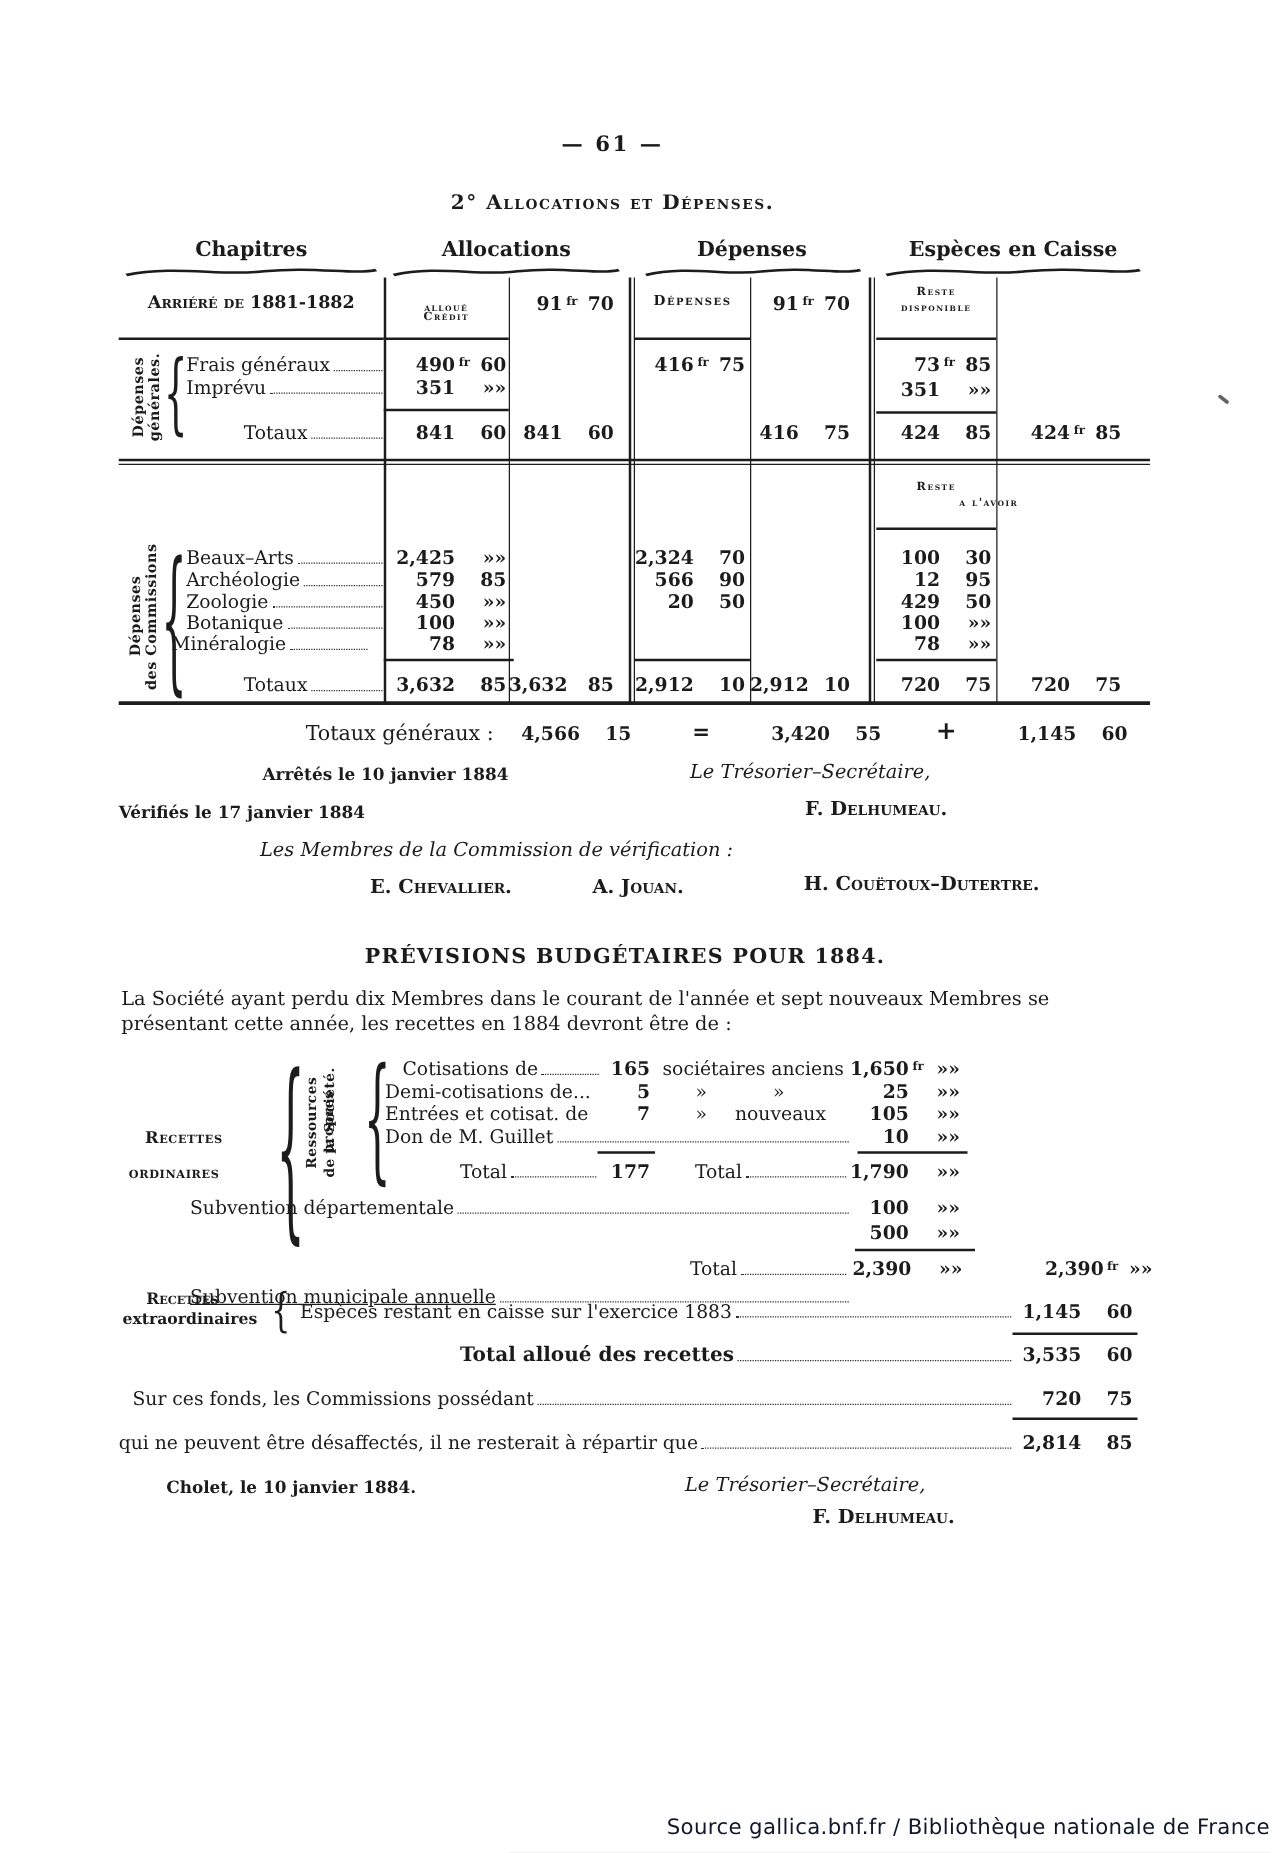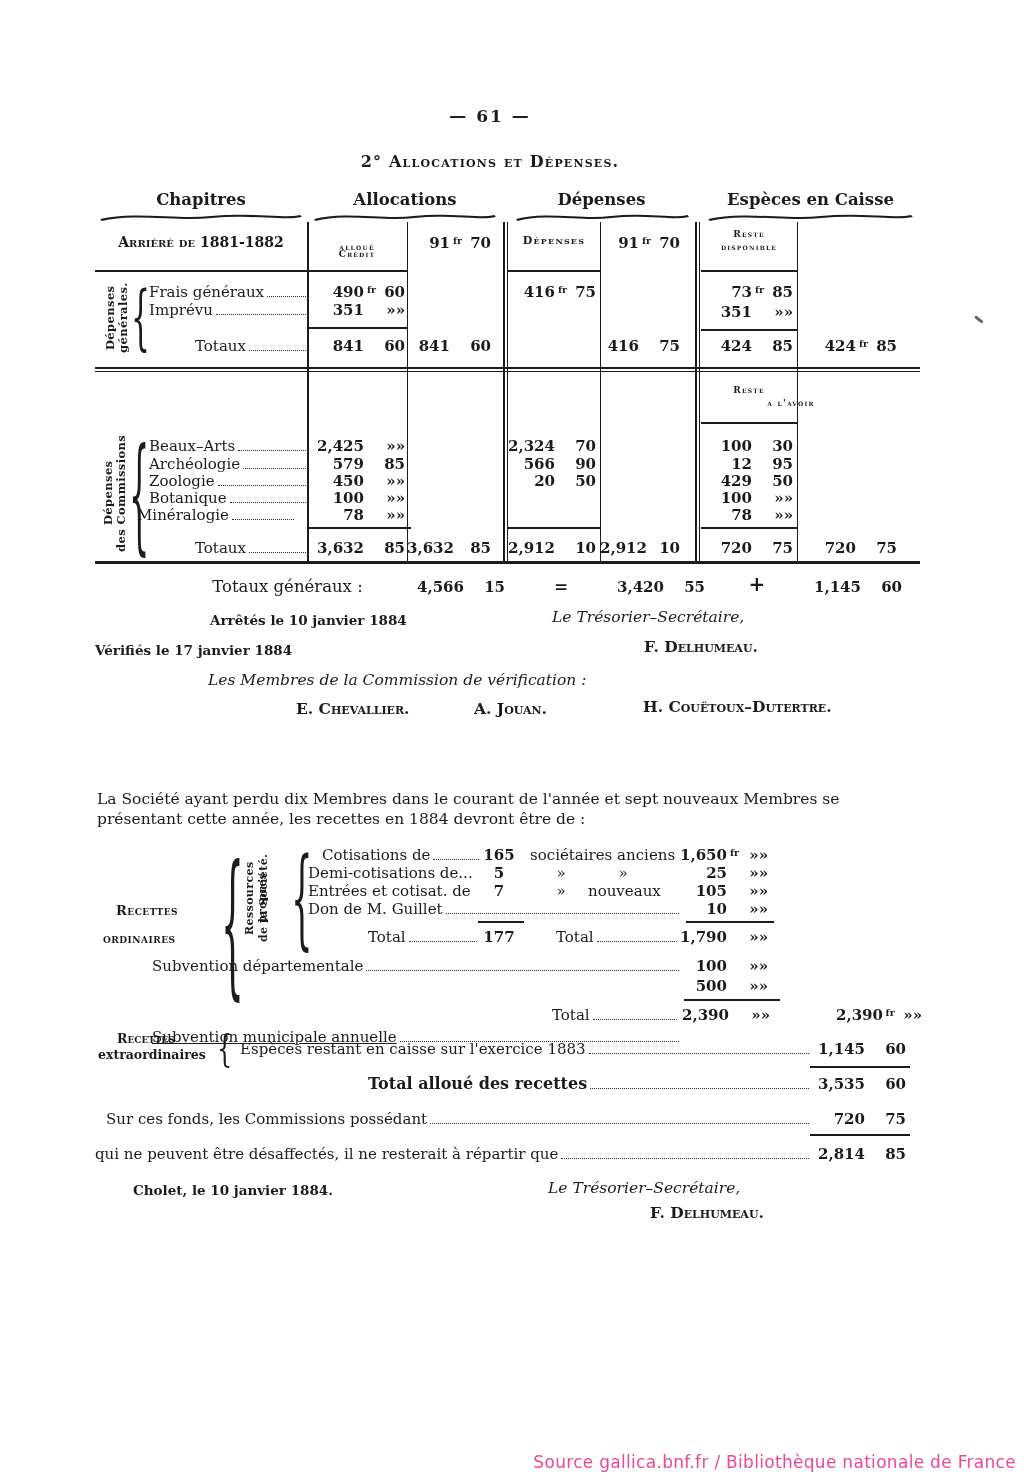--- a/index.html
+++ b/index.html
@@ -3,21 +3,21 @@
 <meta charset="utf-8">
 <style>
   html,body{margin:0;padding:0;background:#e8e8e8;}
   .page{position:relative;width:1024px;height:1482px;background:#ffffff;margin:0 auto;
         font-family:"DejaVu Serif", serif;color:#1b1b1b;overflow:hidden;}
   .abs{position:absolute;}
   .b{font-weight:bold;}
   .it{font-style:italic;}
   .sc{font-variant:small-caps;}
   .ctr{text-align:center;}
-  .rt{text-align:center;}
+  .rt{text-align:right;}
 
   
   .tbl{position:absolute;left:95px;top:190px;width:825px;height:412px;}
   .ghead{position:absolute;top:0;height:20px;line-height:20px;text-align:center;
          font-weight:bold;font-size:16.5px;}
   .wave{position:absolute;top:22px;height:10px;}
   .bx{position:absolute;text-align:center;font-size:9px;letter-spacing:1.2px;
       font-weight:bold;font-variant:small-caps;line-height:13px;}
   .vl{position:absolute;background:#1c1c1c;}
   .hl{position:absolute;background:#1c1c1c;}
@@ -40,21 +40,21 @@
          transform-origin:top left;color:#1c1c1c;}
 
   
   .smallb{font-size:13.5px;font-weight:bold;}
   .sig-name{font-size:15.5px;font-weight:600;font-variant:small-caps;}
   .pv-title{font-size:16.5px;font-weight:600;letter-spacing:1px;}
   .par{font-size:15.5px;line-height:20px;}
   .pm{position:absolute;height:18px;line-height:18px;font-size:15px;box-sizing:border-box;}
   .pencil{position:absolute;width:10px;height:2.5px;background:#4a4a4a;opacity:.85;
           transform:rotate(38deg);border-radius:2px;}
-  .footer{position:absolute;font-family:"DejaVu Sans",sans-serif;color:#ec4899;
+  .footer{position:absolute;font-family:"DejaVu Sans",sans-serif;color:#0f172a;
           font-size:17px;letter-spacing:.3px;}
 </style>
 </head>
 <body>
 
 <div class="page">
 
   <div class="abs b ctr" style="left:330px;top:106px;width:320px;font-size:17px;letter-spacing:2px;">— 61 —</div>
   <div class="abs sc b ctr" style="left:200px;top:152px;width:580px;font-size:16px;letter-spacing:1.2px;">2° Allocations et Dépenses.</div>
 
@@ -410,20 +410,21 @@
 
   <div class="abs smallb" style="left:210px;top:612px;">Arrêtés le 10 janvier 1884</div>
   <div class="abs it" style="left:552px;top:608px;font-size:15.5px;">Le Trésorier–Secrétaire,</div>
   <div class="abs smallb" style="left:95px;top:642px;">Vérifiés le 17 janvier 1884</div>
   <div class="abs sig-name" style="left:644px;top:637px;">F. Delhumeau.</div>
   <div class="abs it" style="left:208px;top:671px;font-size:15.5px;">Les Membres de la Commission de vérification :</div>
   <div class="abs sig-name" style="left:296px;top:699px;">E. Chevallier.</div>
   <div class="abs sig-name" style="left:474px;top:699px;">A. Jouan.</div>
   <div class="abs sig-name" style="left:643px;top:697px;">H. Couëtoux–Dutertre.</div>
 
+  <div class="abs pv-title ctr" style="left:180px;top:755px;width:640px;">PRÉVISIONS BUDGÉTAIRES POUR 1884.</div>
   <div class="abs par" style="left:97px;top:789px;width:812px;">La Société ayant perdu dix Membres dans le courant de l'année et sept nouveaux Membres se</div>
   <div class="abs par" style="left:97px;top:809px;width:812px;">présentant cette année, les recettes en 1884 devront être de :</div>
 
   <div class="abs sc b" style="left:116px;top:903px;font-size:13px;letter-spacing:.5px;">Recettes</div>
   <div class="abs sc b" style="left:103px;top:931px;font-size:13px;letter-spacing:.5px;">ordinaires</div>
   <div class="brace" style="left:221px;top:846px;font-size:36px;transform:scaleY(4.35);">{</div>
   <div class="vlab" style="left:243px;top:843px;height:110px;font-size:11px;">Ressources propres</div>
   <div class="vlab" style="left:257px;top:843px;height:110px;font-size:11px;">de la Société.</div>
   <div class="brace" style="left:291px;top:842px;font-size:34px;transform:scaleY(3.2);">{</div>
 

